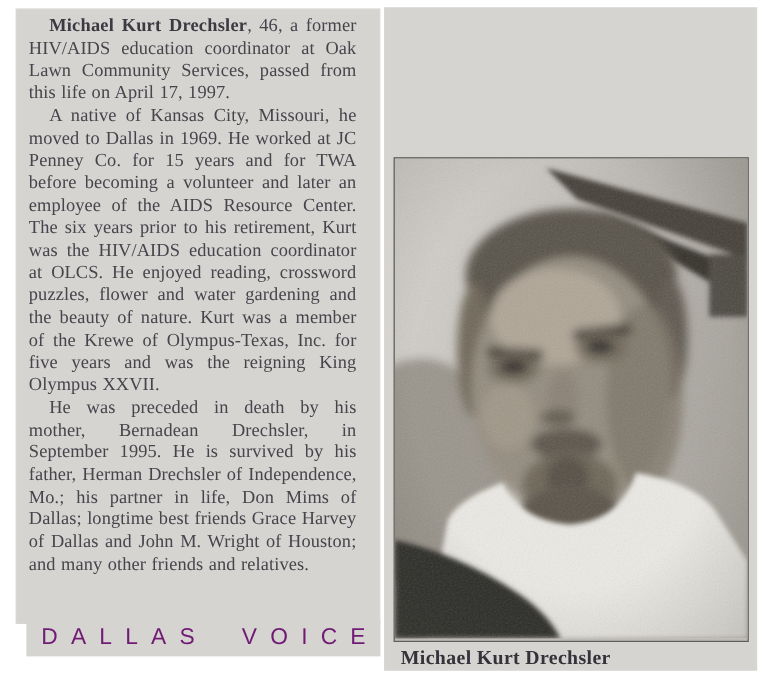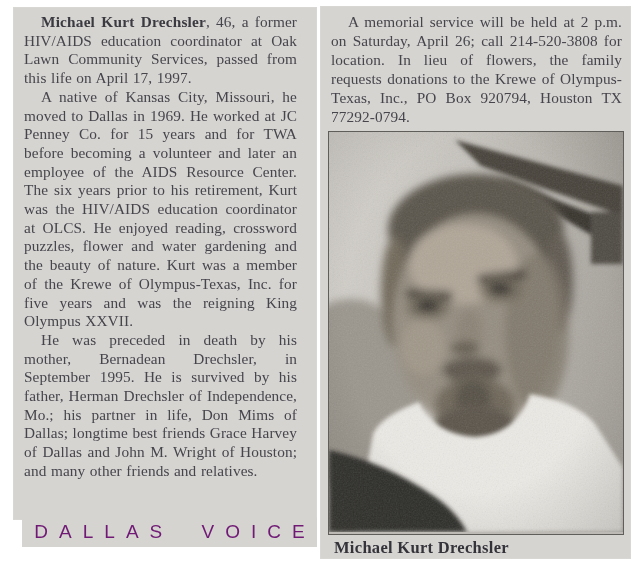--- a/index.html
+++ b/index.html
@@ -87,21 +87,20 @@
 
   <div id="left-clip" class="clipping">
     <p class="obit"><b>Michael Kurt Drechsler</b><span>, 46, a former HIV/AIDS education coordinator at Oak Lawn Community Services, passed from this life on April 17, 1997.</span></p>
     <p class="obit">A native of Kansas City, Missouri, he moved to Dallas in 1969. He worked at JC Penney Co. for 15 years and for TWA before becoming a volunteer and later an employee of the AIDS Resource Center. The six years prior to his retirement, Kurt was the HIV/AIDS education coordinator at OLCS. He enjoyed reading, crossword puzzles, flower and water gardening and the beauty of nature. Kurt was a member of the Krewe of Olympus-Texas, Inc. for five years and was the reigning King Olympus XXVII.</p>
     <p class="obit">He was preceded in death by his mother, Bernadean Drechsler, in September 1995. He is survived by his father, Herman Drechsler of Independence, Mo.; his partner in life, Don Mims of Dallas; longtime best friends Grace Harvey of Dallas and John M. Wright of Houston; and many other friends and relatives.</p>
   </div>
 
   <div id="masthead-strip">DALLAS VOICE</div>
 
   <div id="right-clip" class="clipping">
-    <p class="obit">A memorial service will be held at 2 p.m. on Saturday, April 26; call 214-520-3808 for location. In lieu of flowers, the family requests donations to the Krewe of Olympus-Texas, Inc., PO Box 920794, Houston TX 77292-0794.</p>
 
     <div id="photo-frame">
       <svg viewBox="0 0 294 400" preserveAspectRatio="none">
         <defs>
           <linearGradient id="wg" x1="0" y1="0" x2="1" y2="0.35">
             <stop offset="0" stop-color="#d7d4cf"></stop>
             <stop offset="0.45" stop-color="#c5c2bc"></stop>
             <stop offset="1" stop-color="#a7a39c"></stop>
           </linearGradient>
           <radialGradient id="vg" cx="0.5" cy="0.45" r="0.75">

